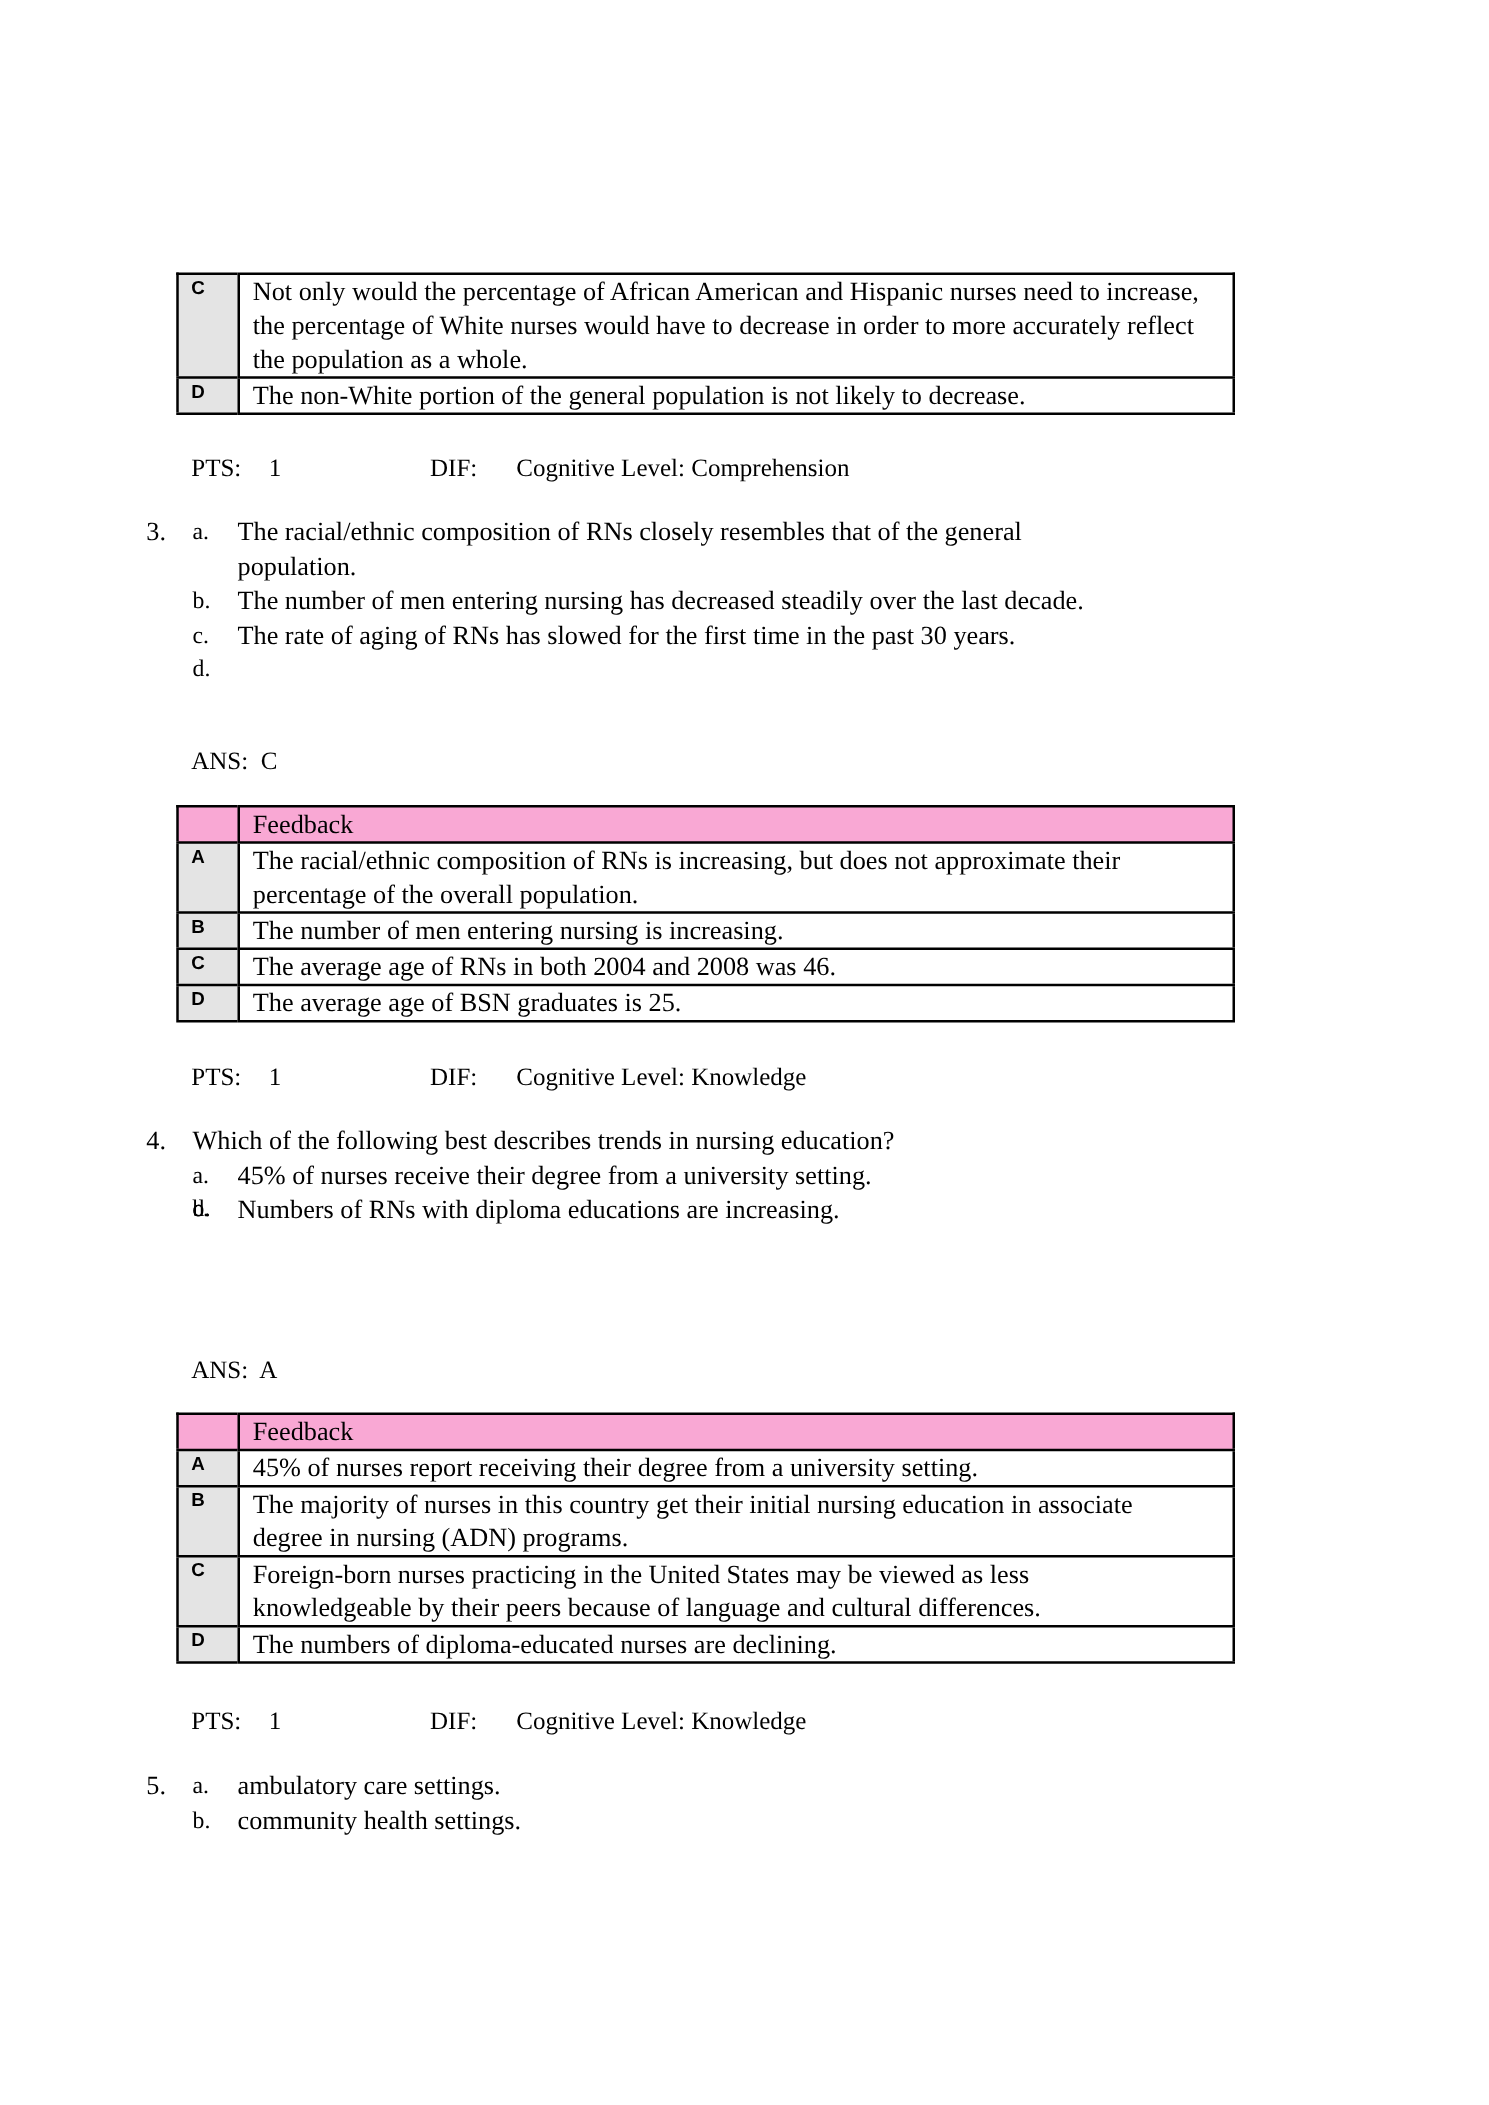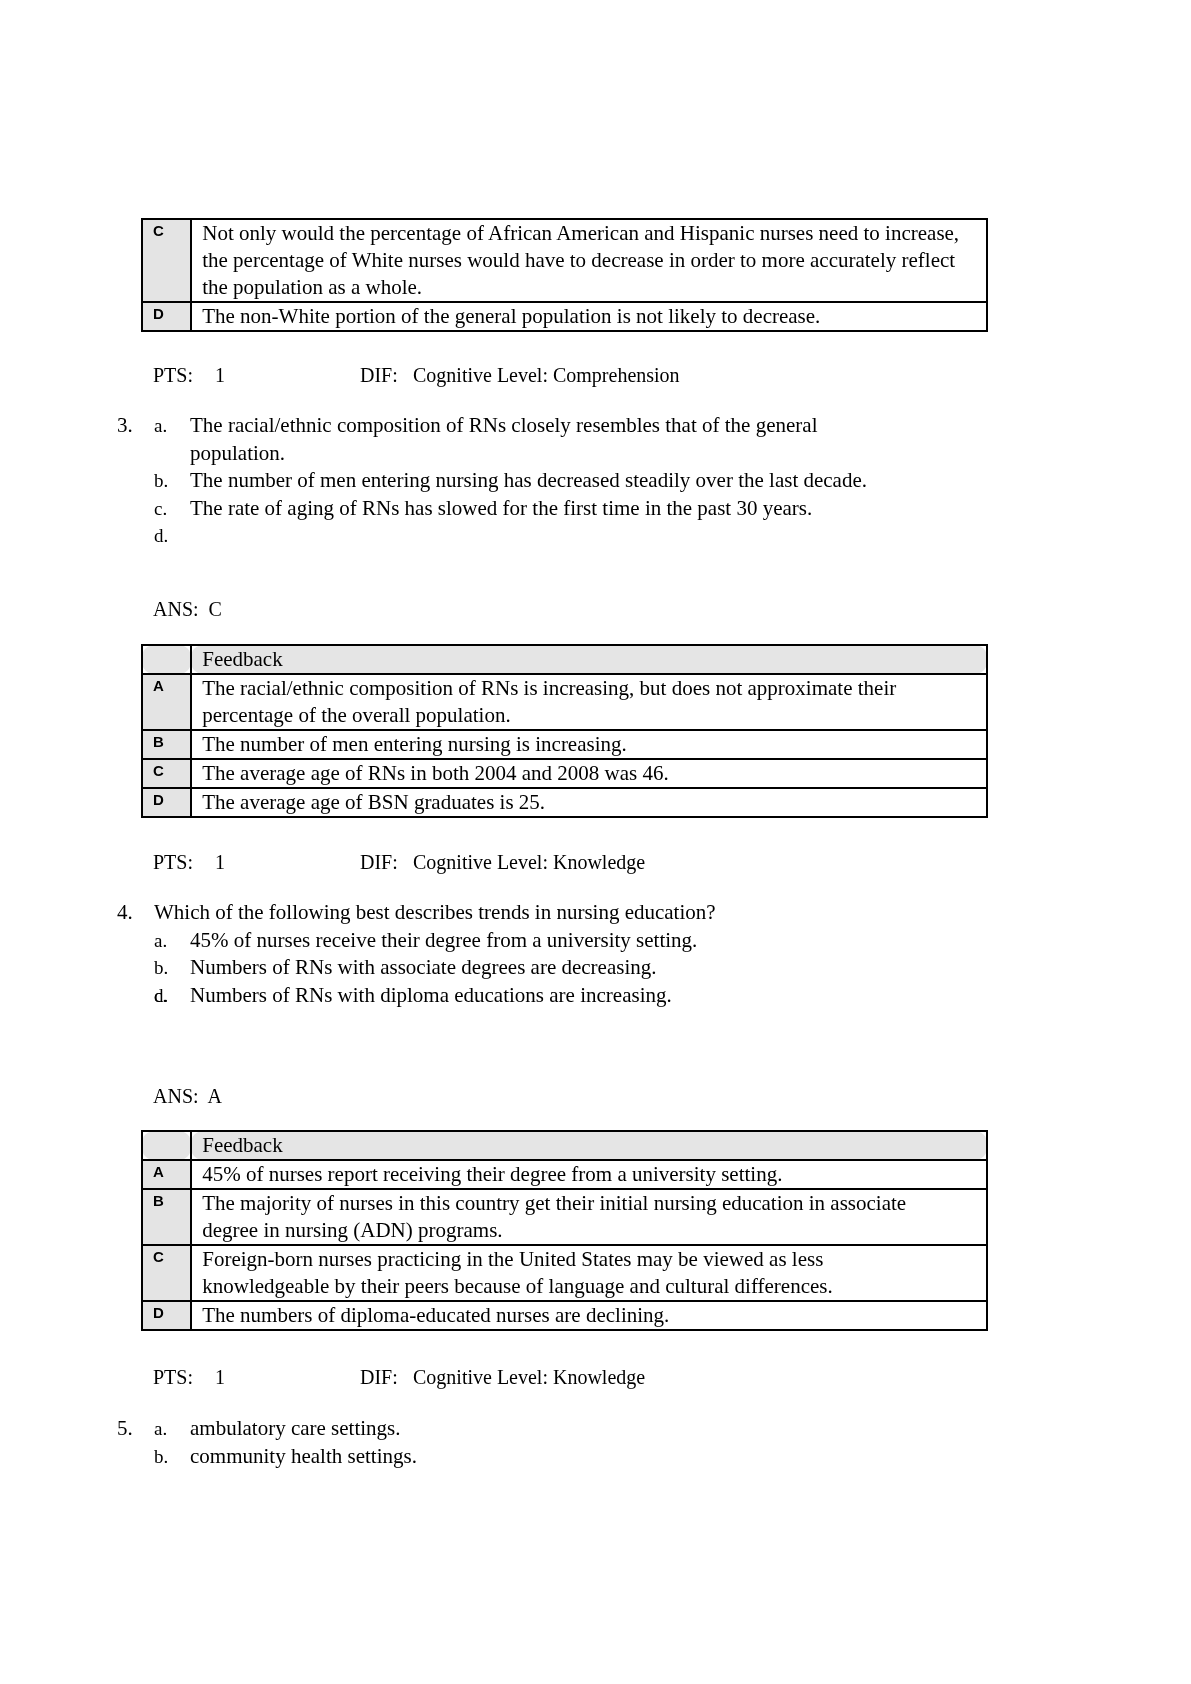--- a/index.html
+++ b/index.html
@@ -5,25 +5,25 @@
   html, body { margin:0; padding:0; background:#ffffff; }
   body { width:1191px; height:1684px; position:relative; overflow:hidden;
          font-family:"Liberation Serif", "DejaVu Serif", serif; color:#000; font-size:21px; }
   table.fb { position:absolute; left:141px; width:847px; border-collapse:collapse;
              border:2.5px solid #000; table-layout:fixed; }
   table.fb td { border:1.5px solid #000; padding:0 0 0 10px; vertical-align:top;
                 line-height:27px; font-size:21px; }
   table.fb td.lbl { width:37px; background:#e4e4e4; padding:0 0 0 10px;
                     font-family:"Liberation Sans","DejaVu Sans",sans-serif; font-weight:bold;
                     font-size:15px; line-height:22px; border-right:2px solid #000; }
-  table.fb tr.hdr td { background:#e5e5e5;border-radius:12px; }
+  table.fb tr.hdr td { background:#f9a8d4; }
   table.fb tr { border-bottom:2px solid #000; }
   .meta { position:absolute; left:153px; font-size:20px; line-height:26px; white-space:nowrap; }
   .meta .pts-val { position:absolute; left:62px; }
-  .meta .dif-lbl { position:absolute; left:207px; }
+  .meta .dif-lbl { position:absolute; left:191px; }
   .meta .dif-val { position:absolute; left:260px; }
   .q { position:absolute; left:117px; width:1000px; line-height:27.5px; font-size:21px; }
   .q .num { position:absolute; left:0; }
   .q .stem { margin-left:37px; }
   .q .opt { position:relative; margin-left:37px; padding-left:36px; }
   .q .opt .ol { position:absolute; left:0; font-size:19px; }
   .ans { position:absolute; left:153px; font-size:20px; line-height:26px; }
 </style>
 </head>
 <body>
@@ -103,21 +103,20 @@
 
 <div class="q" style="top:899px;">
   <span class="num">4.</span>
   <div class="stem">Which of the following best describes trends in nursing education?</div>
   <div class="opt">
     <span class="ol">a.</span>
     <span>45% of nurses receive their degree from a university setting.</span>
   </div>
   <div class="opt">
     <span class="ol">b.</span>
-    <span>Numbers of RNs with associate degrees are decreasing.</span>
   </div>
   <div class="opt" style="width:790px;">
     <span class="ol">c.</span>
   </div>
   <div class="opt">
     <span class="ol">d.</span>
     <span>Numbers of RNs with diploma educations are increasing.</span>
   </div>
 </div>
 

